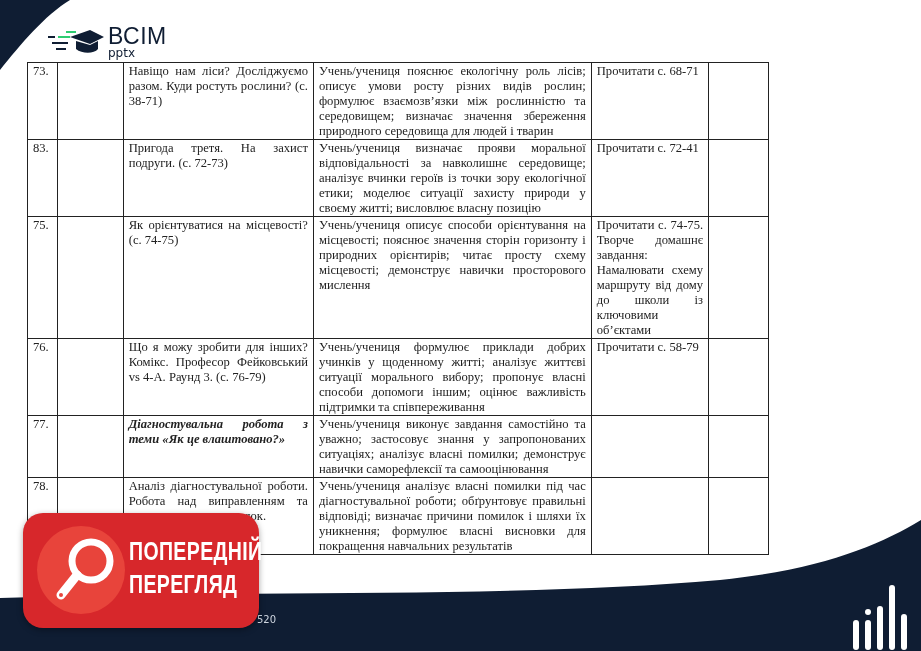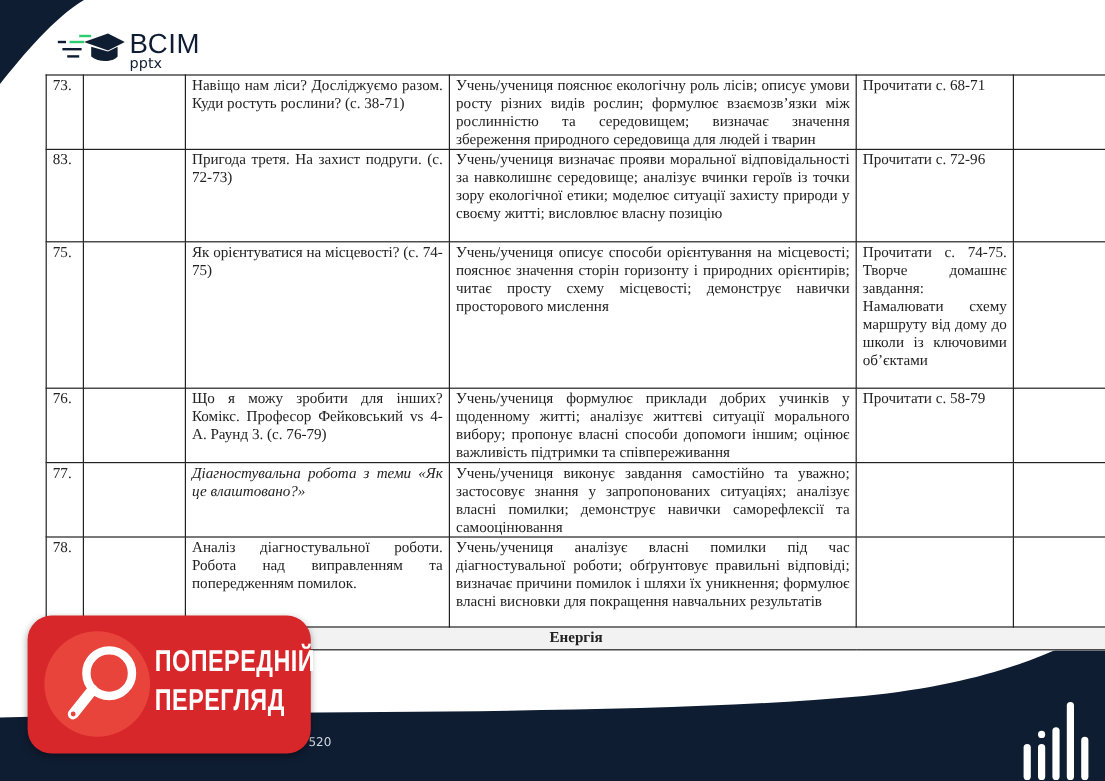--- a/index.html
+++ b/index.html
@@ -5,43 +5,43 @@
   html, body { margin: 0; padding: 0; }
   body {
     width: 921px; height: 651px; position: relative; overflow: hidden;
     background: #ffffff;
     font-family: "Liberation Serif", serif;
   }
   .bottom-wave {
     position: absolute; left: 0; top: 0; width: 921px; height: 651px; z-index: 0;
   }
   .logo {
-    position: absolute; left: 48px; top: 25px; display: flex; align-items: flex-start; z-index: 3;
+    position: absolute; left: 48px; top: 25px; display: flex; align-items: center; z-index: 3;
   }
   .logo svg { display: block; }
   .logo-text { margin-left: 4px; line-height: 1; }
   .logo-main { font-family: "Liberation Sans", sans-serif; font-size: 23px; color: #0f1d33; letter-spacing: 0.5px; }
   .logo-sub { font-family: "DejaVu Sans", sans-serif; font-size: 12px; color: #0f1d33; margin-top: -1px; }
 
   table.plan {
-    position: absolute; left: 38px; top: 62px; width: 884px;
+    position: absolute; left: 27px; top: 62px; width: 742px;
     border-collapse: collapse; z-index: 2; background: #fff;
     font-size: 12.6px; line-height: 15px; color: #222; padding-left: 44px;
   }
   table.plan td {
     border: 1.3px solid #222; vertical-align: top; padding: 1px 5px 0 5px;
     text-align: justify;
   }
   td.c-num { width: 20px; text-align: left; }
   td.c-blank { width: 74px; }
   td.c-topic { width: 209px; }
   td.c-out { width: 328px; }
   td.c-hw { width: 120px; }
   td.c-note { width: 66px; }
-  .italic-bold { font-style: italic; font-weight: normal; }
+  .italic-bold { font-style: italic; font-weight: bold; }
   tr.section td { background: #f2f2f2; text-align: center; font-weight: bold; padding: 1px 0 2px 0; }
 
   .preview {
     position: absolute; left: 23px; top: 513px; width: 236px; height: 115px;
     background: #d7272b; border-radius: 20px; z-index: 5;
     box-shadow: 0 2px 6px rgba(0,0,0,0.35);
   }
   .preview .lens-bg {
     position: absolute; left: 14px; top: 13px; width: 88px; height: 88px; border-radius: 50%;
     background: #e8443b;
@@ -90,21 +90,21 @@
     <td class="c-topic">Навіщо нам ліси? Досліджуємо разом. Куди ростуть рослини? (с. 38-71)</td>
     <td class="c-out">Учень/учениця пояснює екологічну роль лісів; описує умови росту різних видів рослин; формулює взаємозв’язки між рослинністю та середовищем; визначає значення збереження природного середовища для людей і тварин</td>
     <td class="c-hw">Прочитати с. 68-71</td>
     <td class="c-note"></td>
   </tr>
   <tr style="height:77px">
     <td class="c-num">83.</td>
     <td class="c-blank"></td>
     <td class="c-topic">Пригода третя. На захист подруги. (с. 72-73)</td>
     <td class="c-out">Учень/учениця визначає прояви моральної відповідальності за навколишнє середовище; аналізує вчинки героїв із точки зору екологічної етики; моделює ситуації захисту природи у своєму житті; висловлює власну позицію</td>
-    <td class="c-hw">Прочитати с. 72-96</td>
+    <td class="c-hw">Прочитати с. 72-41</td>
     <td class="c-note"></td>
   </tr>
   <tr style="height:122px">
     <td class="c-num">75.</td>
     <td class="c-blank"></td>
     <td class="c-topic">Як орієнтуватися на місцевості? (с. 74-75)</td>
     <td class="c-out">Учень/учениця описує способи орієнтування на місцевості; пояснює значення сторін горизонту і природних орієнтирів; читає просту схему місцевості; демонструє навички просторового мислення</td>
     <td class="c-hw">Прочитати с. 74-75. Творче домашнє завдання: Намалювати схему маршруту від дому до школи із ключовими об’єктами</td>
     <td class="c-note"></td>
   </tr>
@@ -125,23 +125,20 @@
     <td class="c-note"></td>
   </tr>
   <tr style="height:75px">
     <td class="c-num">78.</td>
     <td class="c-blank"></td>
     <td class="c-topic">Аналіз діагностувальної роботи. Робота над виправленням та попередженням помилок.</td>
     <td class="c-out">Учень/учениця аналізує власні помилки під час діагностувальної роботи; обґрунтовує правильні відповіді; визначає причини помилок і шляхи їх уникнення; формулює власні висновки для покращення навчальних результатів</td>
     <td class="c-hw"></td>
     <td class="c-note"></td>
   </tr>
-  <tr class="section">
-    <td colspan="6">Енергія</td>
-  </tr>
 </tbody>
   </table>
 
 <div class="preview">
   <div class="lens-bg"></div>
   <svg style="position:absolute;left:24px;top:20px" width="72" height="76" viewBox="0 0 72 76">
     <circle cx="44" cy="28" r="19" fill="none" stroke="#fff" stroke-width="7"></circle>
     <path d="M30 42 L14 62" stroke="#fff" stroke-width="9" stroke-linecap="round"></path>
     <circle cx="14" cy="62" r="2" fill="#e8443b"></circle>
   </svg>

